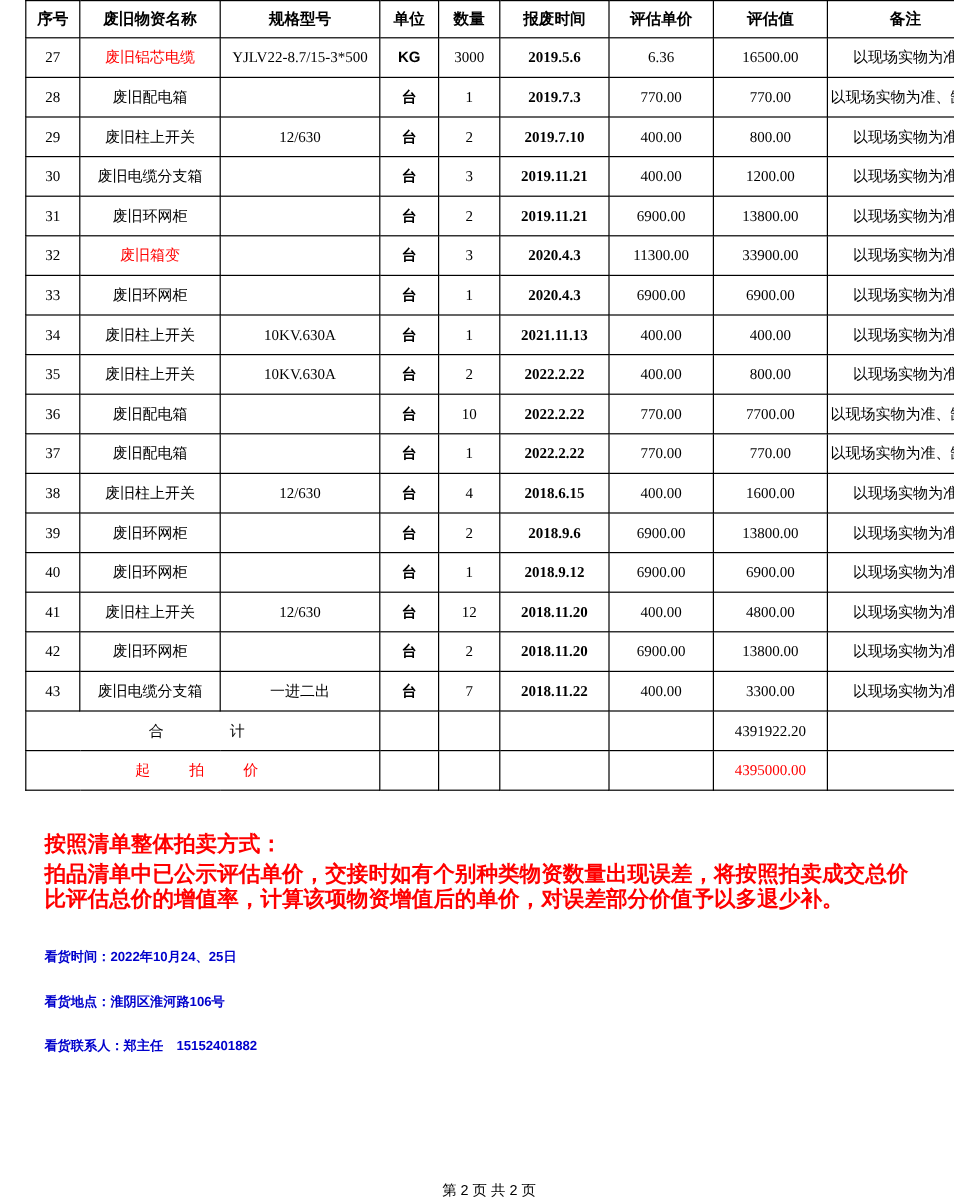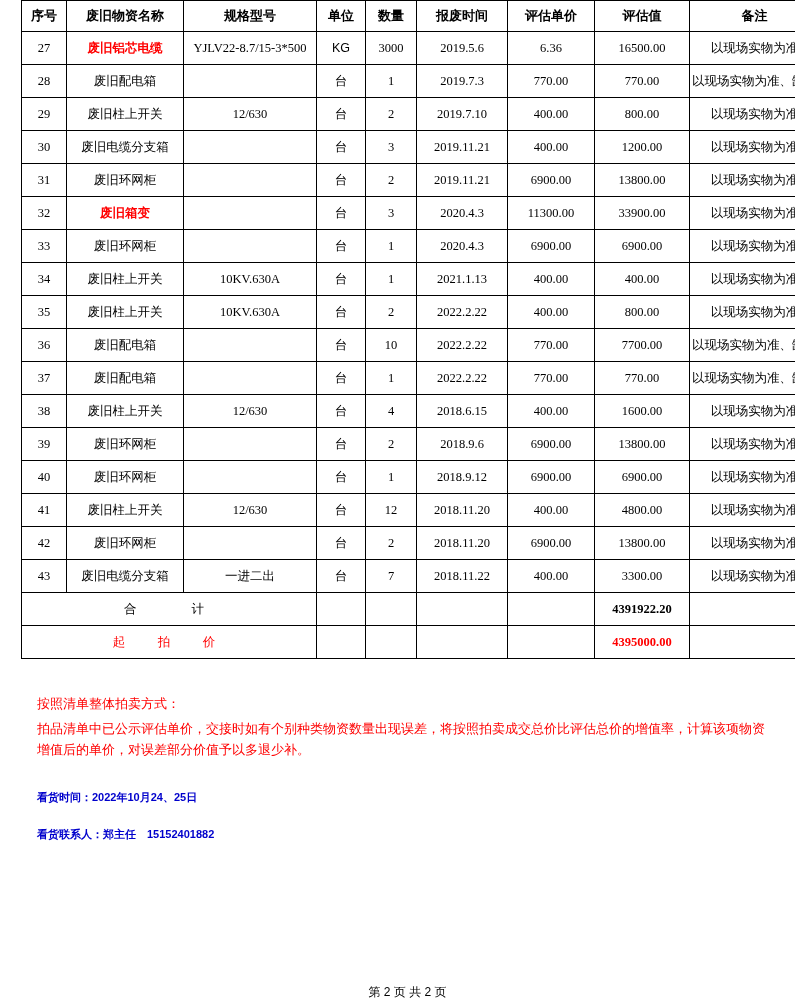--- a/index.html
+++ b/index.html
@@ -40,48 +40,48 @@
     white-space: nowrap;
   }
   table.inventory th {
     font-weight: bold;
     font-size: 13px;
     height: 30px;
   }
   .c-idx { width: 40px; }
   .c-name { width: 112px; }
   .c-spec { width: 128px; margin-top: 44px; }
-  .c-unit { width: 44px; }
+  .c-unit { width: 44px; font-weight: bold; }
   .c-qty  { width: 46px; }
-  .c-date { width: 86px; }
+  .c-date { width: 86px; font-weight: bold; }
   .c-price{ width: 82px; }
   .c-value{ width: 90px; }
   .c-note { width: 125px; }
 
   .red { color: #ff0000; }
-  .bold { font-weight: bold; }
+  .bold { font-weight: normal; }
   .num { font-family: "Liberation Serif", serif; font-size: 12.5px; }
   .cell-name { font-size: 12.5px; }
 
   .total-label {
     font-weight: normal;
     letter-spacing: 10px;
     font-size: 13.5px;
   }
   .total-row td { height: 34px; }
 
   .notes {
     margin-top: 34px;
     padding-left: 16px;
   }
   .notes p {
     margin: 0 0 4px 0;
     color: #ff0000;
-    font-weight: normal;
-    font-size: 13px;
+    font-weight: bold;
+    font-size: 18px;
     line-height: 21px;
   }
   .notes .para {
   }
   .info {
     margin-top: 30px;
     padding-left: 16px;
   }
   .info p {
     margin: 0 0 22px 0;
@@ -196,21 +196,21 @@
           <td class="c-price num">6900.00</td>
           <td class="c-value num">6900.00</td>
           <td class="c-note">以现场实物为准</td>
         </tr>
         <tr>
           <td class="c-idx num">34</td>
           <td class="c-name cell-name">废旧柱上开关</td>
           <td class="c-spec num">10KV.630A</td>
           <td class="c-unit">台</td>
           <td class="c-qty num">1</td>
-          <td class="c-date num">2021.1.13</td>
+          <td class="c-date num">2021.11.13</td>
           <td class="c-price num">400.00</td>
           <td class="c-value num">400.00</td>
           <td class="c-note">以现场实物为准</td>
         </tr>
         <tr>
           <td class="c-idx num">35</td>
           <td class="c-name cell-name">废旧柱上开关</td>
           <td class="c-spec num">10KV.630A</td>
           <td class="c-unit">台</td>
           <td class="c-qty num">2</td>
@@ -330,17 +330,18 @@
     </tfoot>
   </table>
 
   <div class="notes">
     <p>按照清单整体拍卖方式：</p>
     <p class="para">拍品清单中已公示评估单价，交接时如有个别种类物资数量出现误差，将按照拍卖成交总价比评估总价的增值率，计算该项物资增值后的单价，对误差部分价值予以多退少补。</p>
   </div>
 
   <div class="info">
     <p>看货时间：2022年10月24、25日</p>
+    <p>看货地点：淮阴区淮河路106号</p>
     <p>看货联系人：郑主任　15152401882</p>
   </div>
 
   <div class="footer">第 2 页 共 2 页</div>
 </div>
 
 </body></html>

